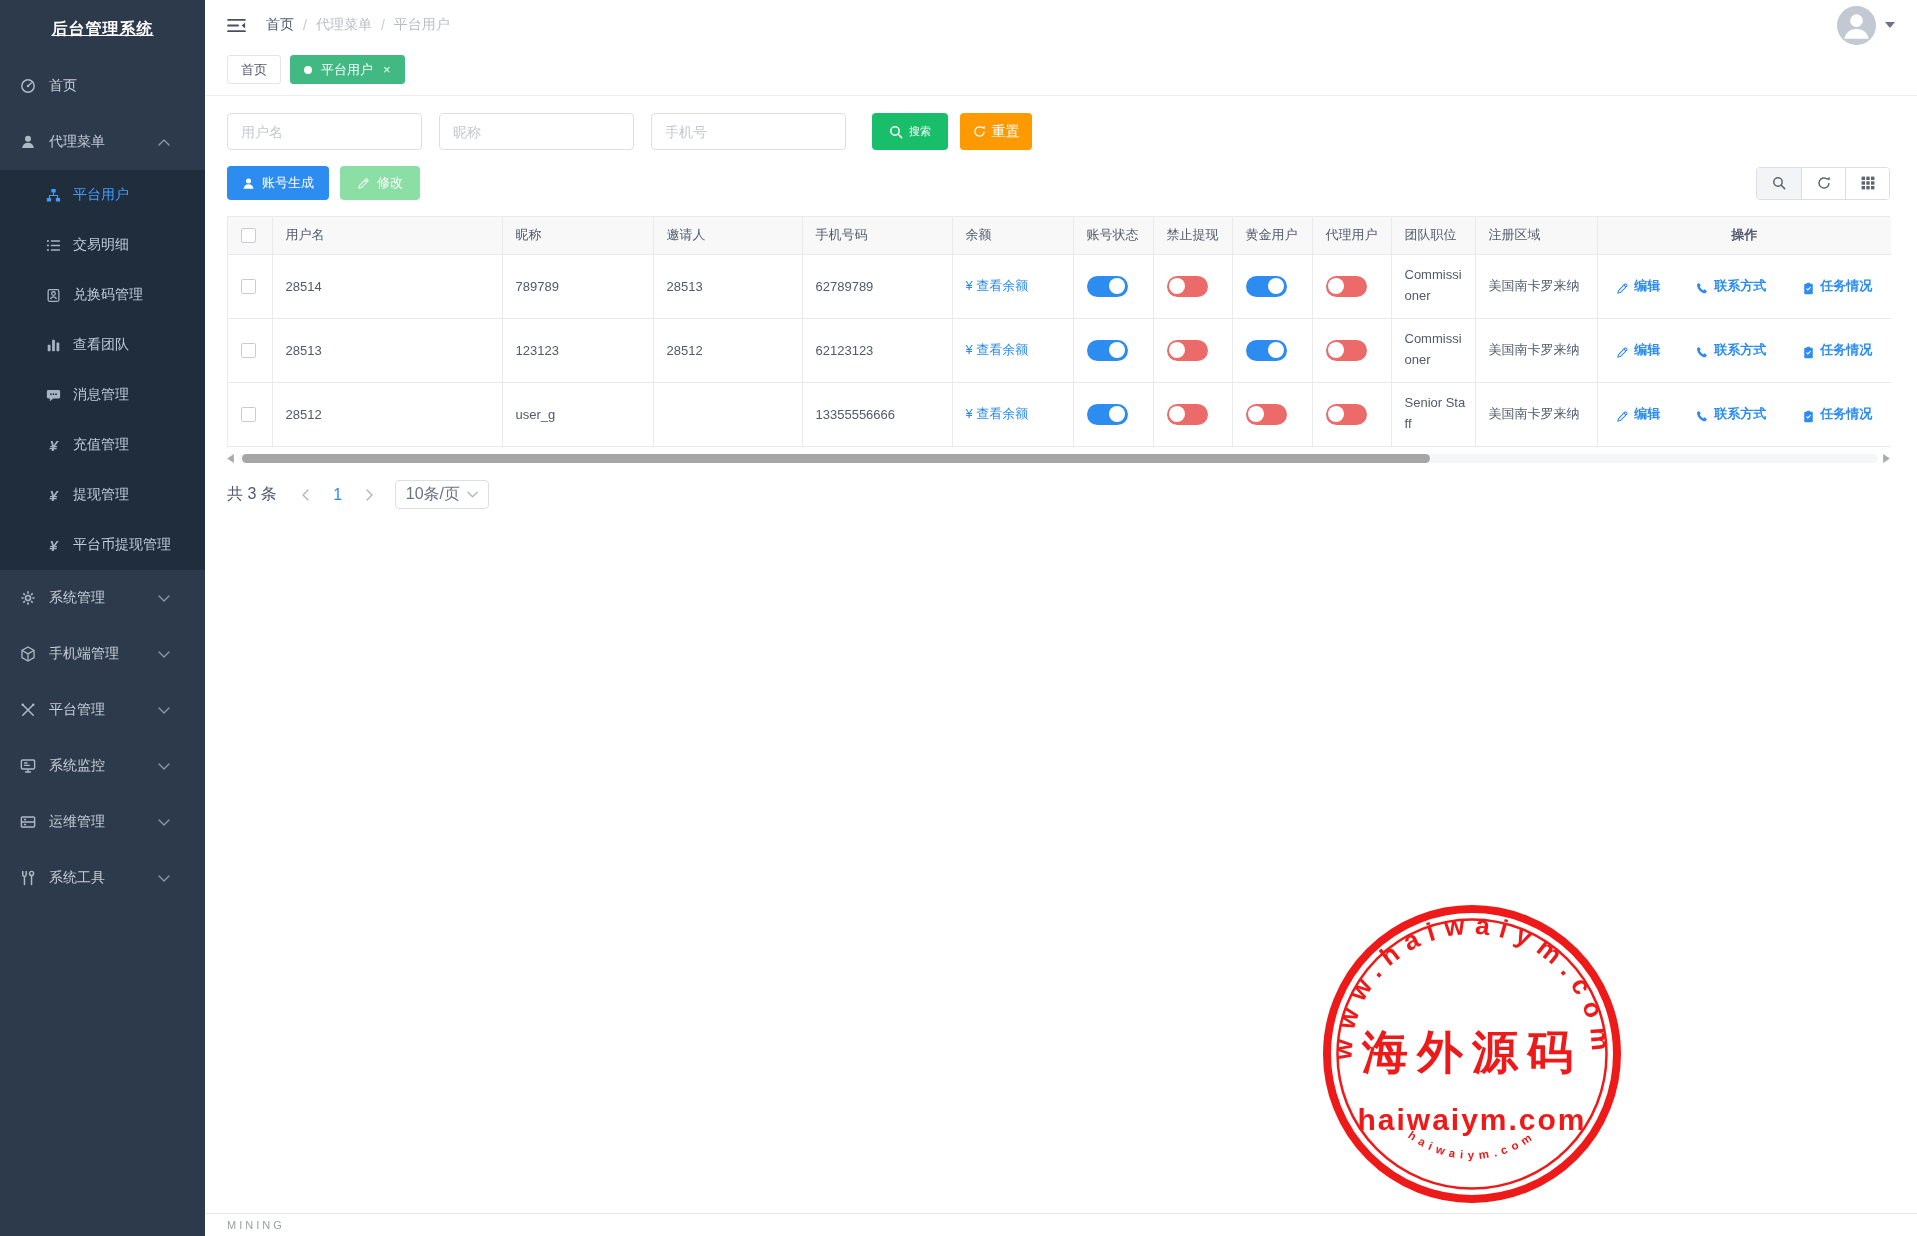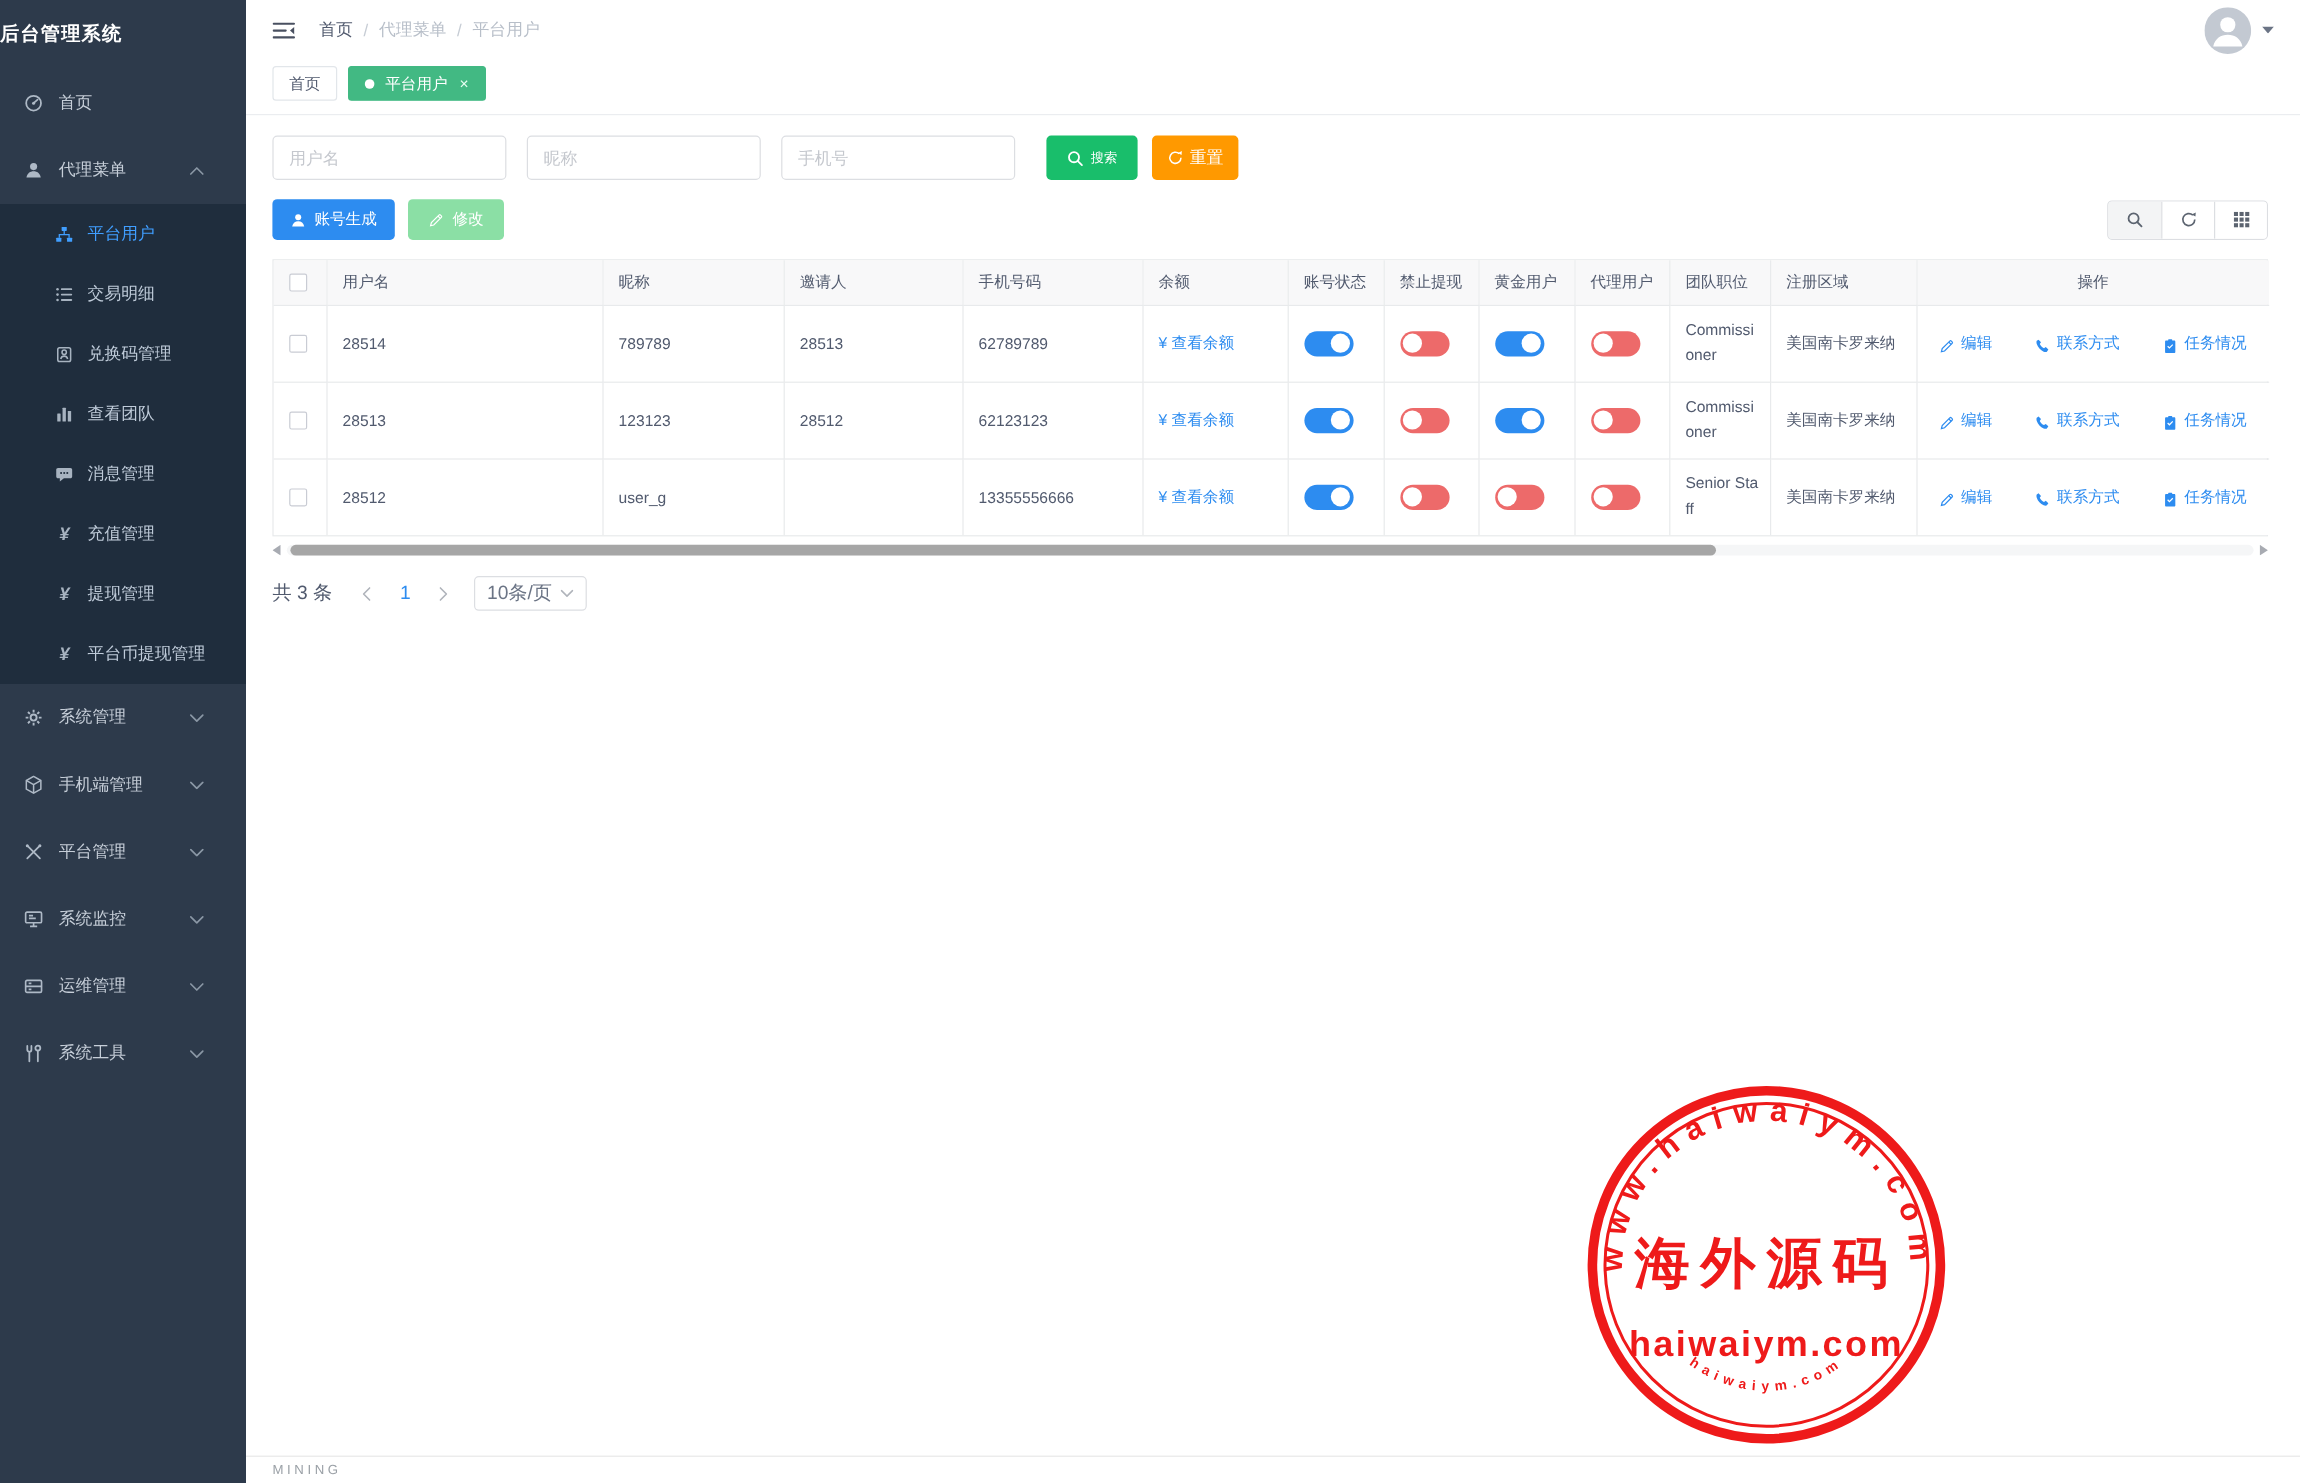--- a/index.html
+++ b/index.html
@@ -2,21 +2,21 @@
 <html><head>
 <meta charset="utf-8">
 <style>
   * { box-sizing: border-box; margin: 0; padding: 0; }
   html,body { width:1917px; height:1236px; }
   body { font-family:"Liberation Sans","DejaVu Sans",sans-serif; background:#fff; color:#515a6e; }
   .app { position:relative; width:1917px; height:1236px; overflow:hidden; display:flex; background:#fff; }
 
   
   .sidebar { width:205px; background:#2d3a4b; height:100%; flex:0 0 205px; }
-  .logo { height:58px; line-height:58px; color:#fff; font-size:16px; font-weight:700; letter-spacing:1px; }
+  .logo { height:58px; line-height:58px; text-align:center; color:#fff; font-size:16px; font-weight:700; letter-spacing:1px;text-decoration:underline; }
   .mi { height:56px; display:flex; align-items:center; padding:0 20px; color:#c6ced8; font-size:14px; cursor:pointer; }
   .mi .ic { width:16px; height:16px; margin-right:13px; color:#aeb9c6; flex:0 0 16px; }
   .mi .chev { margin-left:auto; width:11px; height:7px; color:#8a97a5; }
   .submenu { background:#1f2d3d; }
   .smi { height:50px; display:flex; align-items:center; padding:0 20px 0 46px; color:#bfcbd9; font-size:14px; cursor:pointer; }
   .smi .ic { width:15px; height:15px; margin-right:12px; color:#a7b3c0; flex:0 0 15px; display:flex; align-items:center; justify-content:center; }
   .smi.active, .smi.active .ic { color:#409eff; }
   .yen-glyph { font-size:15px; font-weight:700; line-height:1; }
 
   
@@ -56,21 +56,21 @@
   .btn-modify .ic { width:13px; height:13px; margin-right:7px; }
   .icon-group { margin-left:auto; display:flex; border:1px solid #dcdee2; border-radius:4px; overflow:hidden; }
   .ig-btn { width:44px; height:31px; display:flex; align-items:center; justify-content:center; background:#fff; border:none; border-left:1px solid #dcdee2; color:#5c6470; cursor:pointer; }
   .ig-btn:first-child { border-left:none; background:#f3f4f5; }
   .ig-btn .ic { width:14px; height:14px; }
 
   
   .tablewrap { margin-top:16px; border:1px solid #e8eaec; }
   table { border-collapse:collapse; table-layout:fixed; width:1663px; font-size:13px; color:#515a6e; }
   th, td { border-bottom:1px solid #e8eaec; border-right:1px solid #e8eaec; padding:0 13px; text-align:left; overflow:hidden; }
-  th:last-child, td:last-child { border-right:none; }
+  th:last-child, td:last-child { border-right:none;font-weight:bold; }
   thead th { background:#f8f8f9; height:37px; font-weight:500; color:#515a6e; }
   tbody td { height:64px; background:#fff; }
   tbody tr:last-child td { border-bottom:none; }
   .c-center { text-align:center; }
   .cb { display:inline-block; width:15px; height:15px; border:1px solid #c9ccd4; border-radius:2px; background:#fff; cursor:pointer; vertical-align:middle; }
   .blink { color:#2d8cf0; cursor:pointer; text-decoration:none; }
   .toggle { width:41px; height:21px; border-radius:11px; position:relative; cursor:pointer; }
   .toggle .knob { position:absolute; top:2.5px; width:16px; height:16px; border-radius:50%; background:#fff; }
   .toggle.on { background:#2d8cf0; } .toggle.on .knob { right:2.5px; }
   .toggle.off { background:#ed6a6a; } .toggle.off .knob { left:2.5px; }

